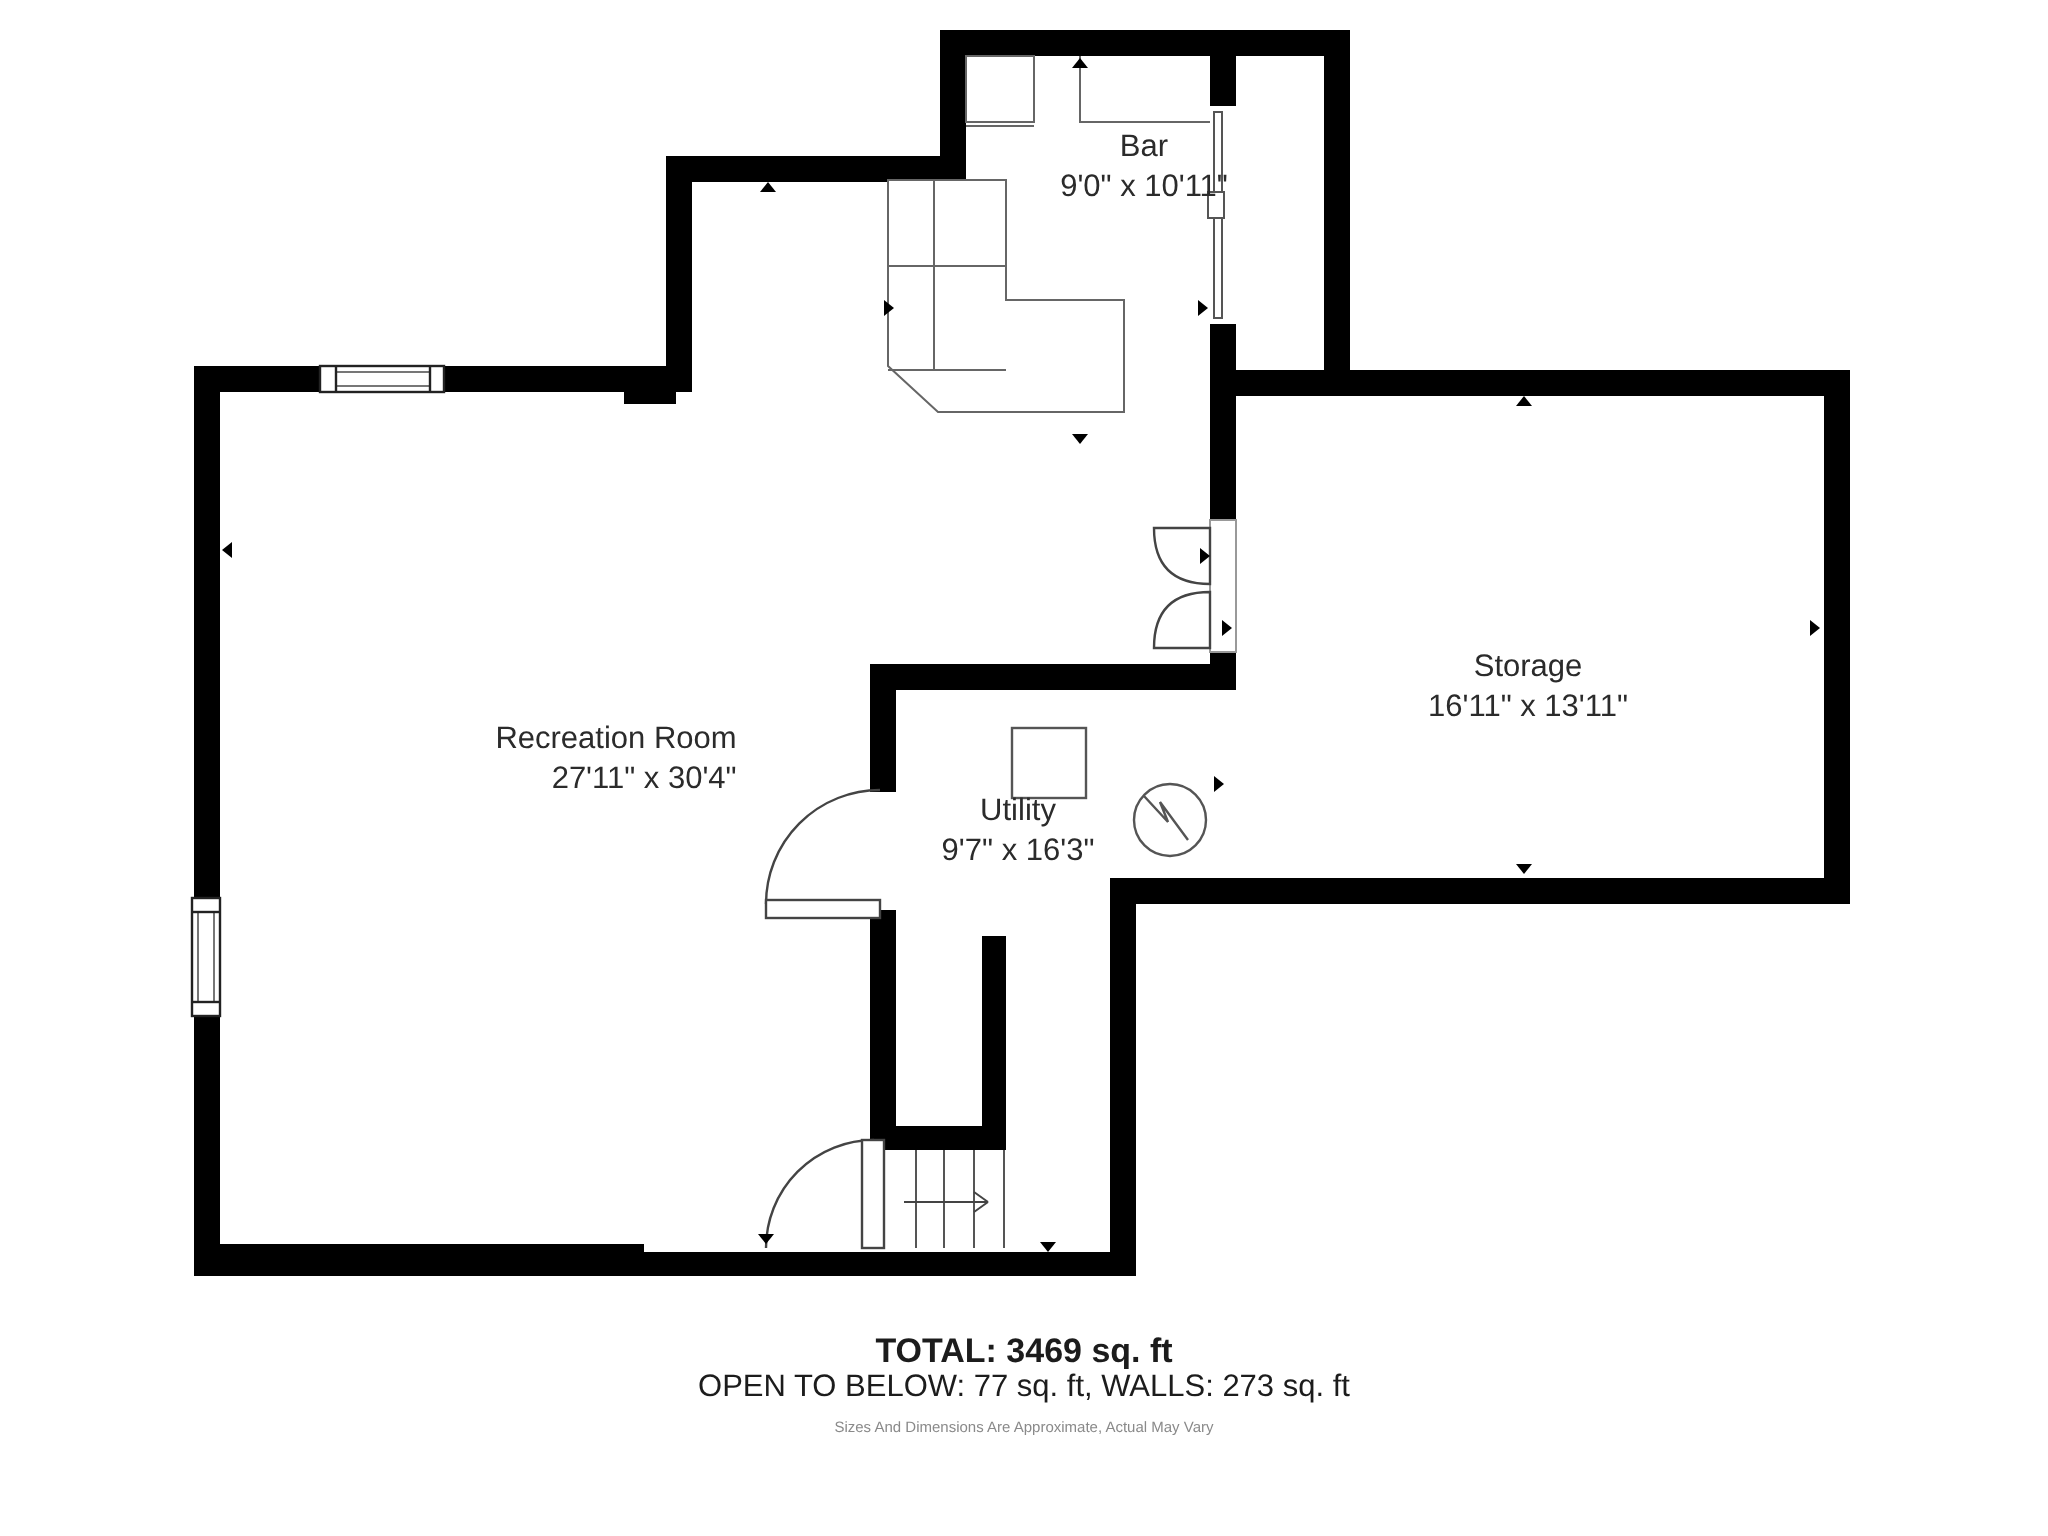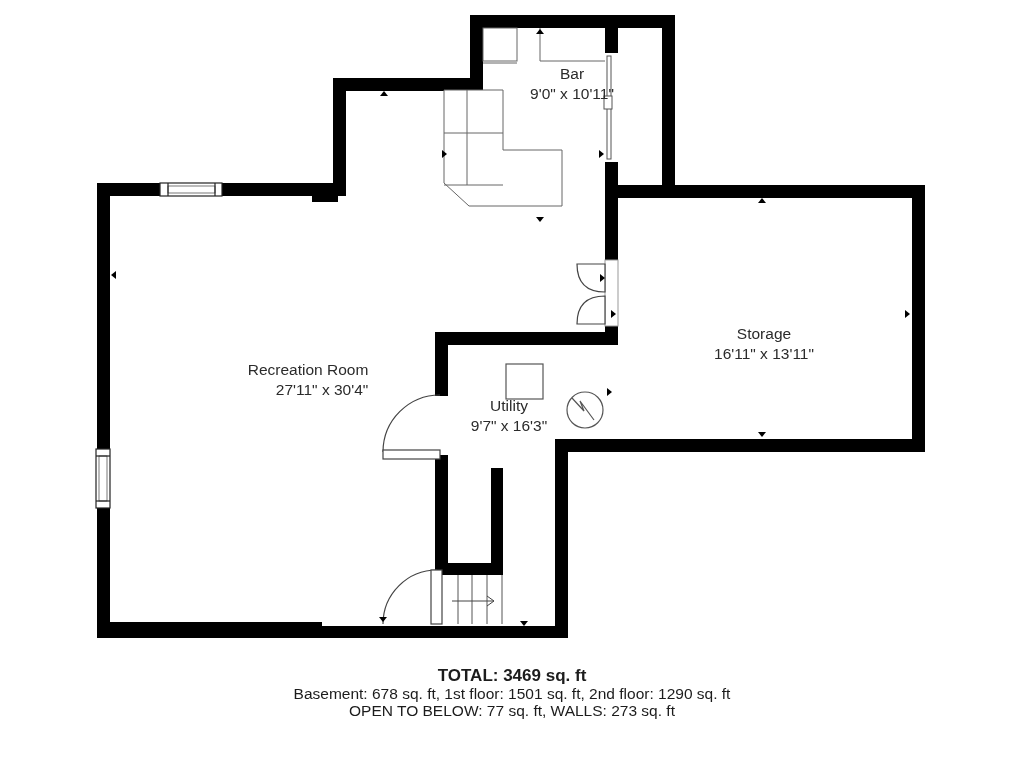--- a/index.html
+++ b/index.html
@@ -188,17 +188,17 @@
     <span class="dims">27'11" x 30'4"</span>
   </div>
 
   <div class="room-label" style="left:509px;top:416px;">
     <span>Utility</span>
     <span class="dims">9'7" x 16'3"</span>
   </div>
 
   <div class="summary">
     <div class="total">TOTAL: 3469 sq. ft</div>
-    <div class="line">Basement: 678 sq. ft, 1st floor: 1501 sq. ft, 2nd floor: 1290 sq. ft</div>
     <div class="line">OPEN TO BELOW: 77 sq. ft, WALLS: 273 sq. ft</div>
+    <div class="disclaimer">Sizes And Dimensions Are Approximate, Actual May Vary</div>
   </div>
 
 </div>
 
 </body></html>

